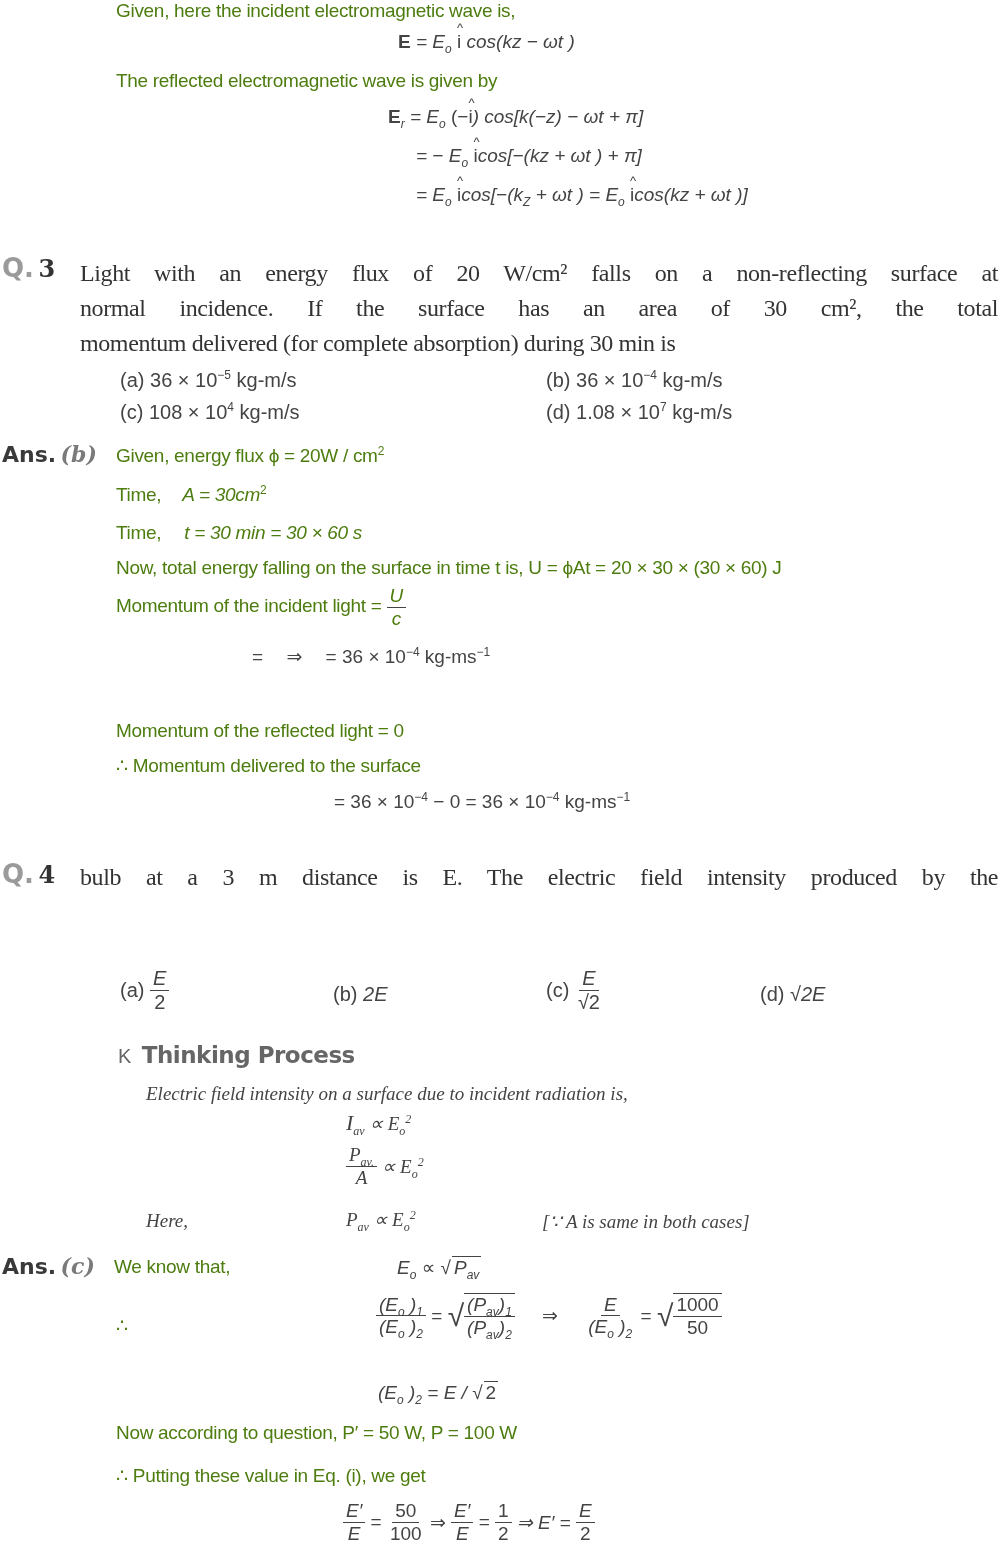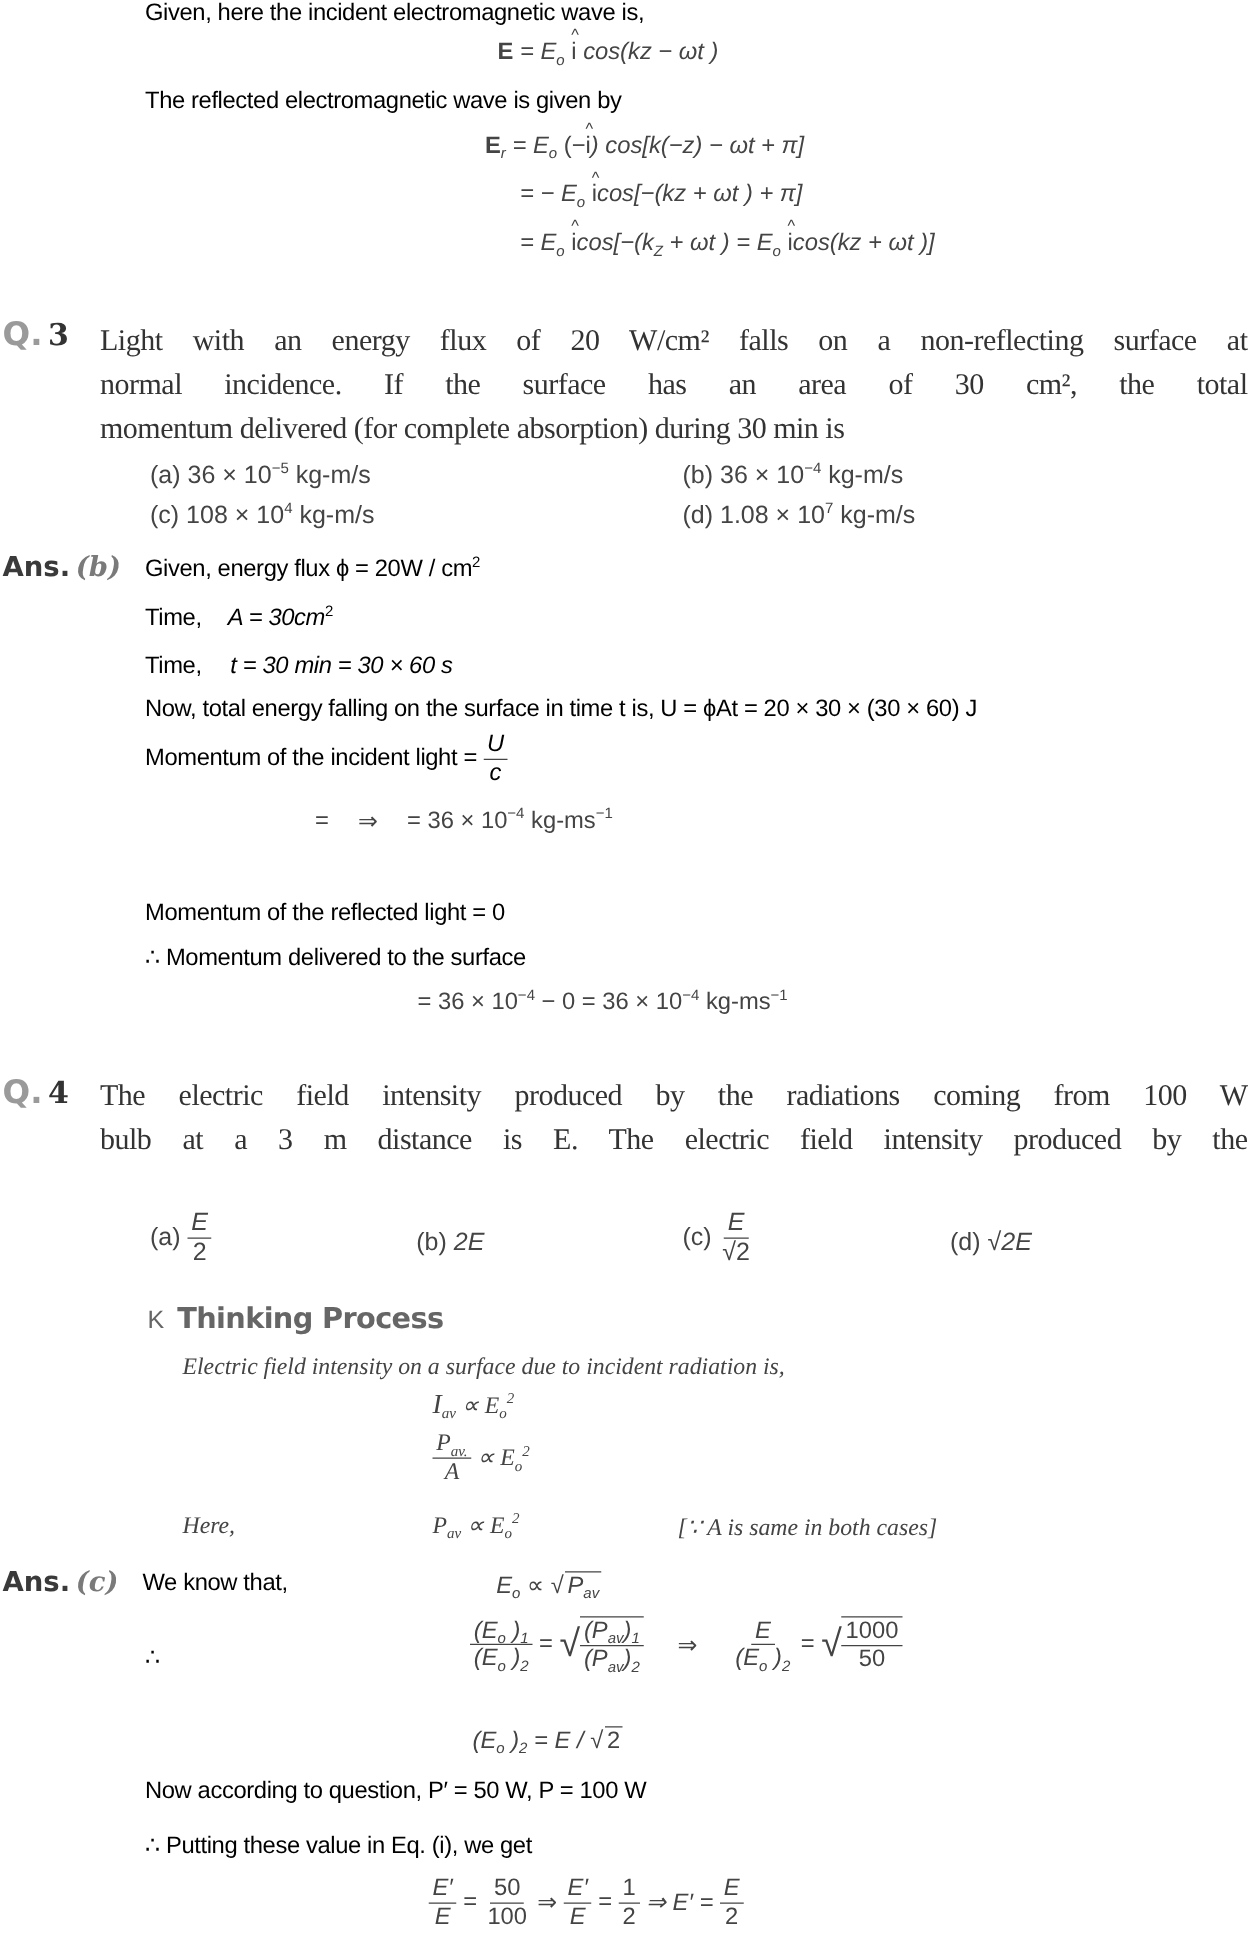--- a/index.html
+++ b/index.html
@@ -1,18 +1,18 @@
 <!DOCTYPE html>
 <html><head>
   <meta charset="utf-8">
   <style>
     html, body { margin: 0; padding: 0; background: #ffffff; }
     body { width: 1000px; height: 1553px; position: relative; overflow: hidden; color: #3a3a3a; font-family: "Liberation Sans", sans-serif; }
     .abs { position: absolute; white-space: nowrap; }
-    .body-t { font-family: "Liberation Sans", sans-serif; font-size: 19px; color: #000000; letter-spacing: -0.3px; }
+    .body-t { font-family: "Liberation Sans", sans-serif; font-size: 19px; color: #4d7c0f; letter-spacing: -0.3px; }
     .q-t { font-family: Liberation Serif, serif; font-size: 24px; color: #333; letter-spacing: -0.4px; }
     .opt { font-family: "Liberation Sans", sans-serif; font-size: 20px; color: #444; }
     .math { font-family: "Liberation Sans", sans-serif; font-size: 19px; color: #444; }
     .it { font-style: italic; }
     .b { font-weight: bold; }
     sup, sub { font-size: 12px; line-height: 0; }
     .qmark { font-family: "DejaVu Sans", sans-serif; font-weight: bold; font-size: 26px; color: #9a9a9a; }
     .qnum { font-family: "DejaVu Serif", serif; font-weight: bold; font-size: 24px; color: #333; }
     .ans { font-family: "DejaVu Sans", sans-serif; font-weight: bold; font-size: 22px; color: #3a3a3a; }
     .ansopt { font-family: "DejaVu Serif", serif; font-style: italic; font-weight: bold; font-size: 22px; color: #7a7a7a; }
@@ -114,21 +114,20 @@
 <div class="abs body-t" style="left:116px; top:754px;">∴ Momentum delivered to the surface</div>
 <div class="abs math" style="left:334px; top:791px;">
   <span>= 36 × 10</span><sup>−4</sup><span> − 0 = 36 × 10</span><sup>−4</sup><span> kg-ms</span><sup>−1</sup>
 </div>
 
 <div class="abs" style="left:2px; top:859px;">
   <span class="qmark">Q.</span>
   <span class="qnum">4</span>
 </div>
 <div class="abs q-t" style="left:80px; top:860px; width:918px;">
-  <div class="justify" style="line-height:35px;">The electric field intensity produced by the radiations coming from 100 W</div>
   <div class="justify" style="line-height:35px;">bulb at a 3 m distance is E. The electric field intensity produced by the</div>
 </div>
 
 <div class="abs opt" style="left:120px; top:967px;">
   <span style="vertical-align:middle;">(a)</span>
   <span class="frac it">
     <span class="num">E</span>
     <span class="den" style="font-style:normal;">2</span>
   </span>
 </div>

